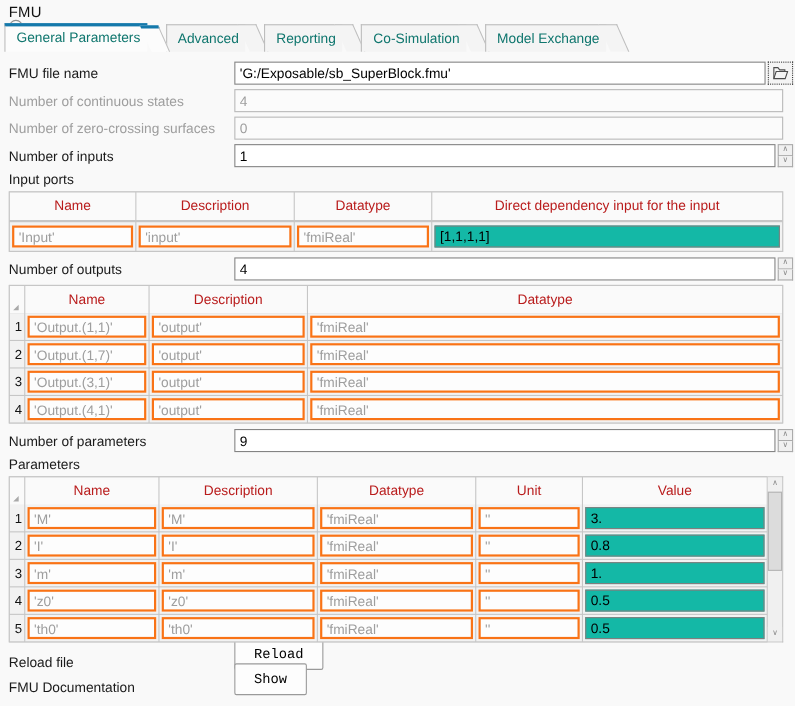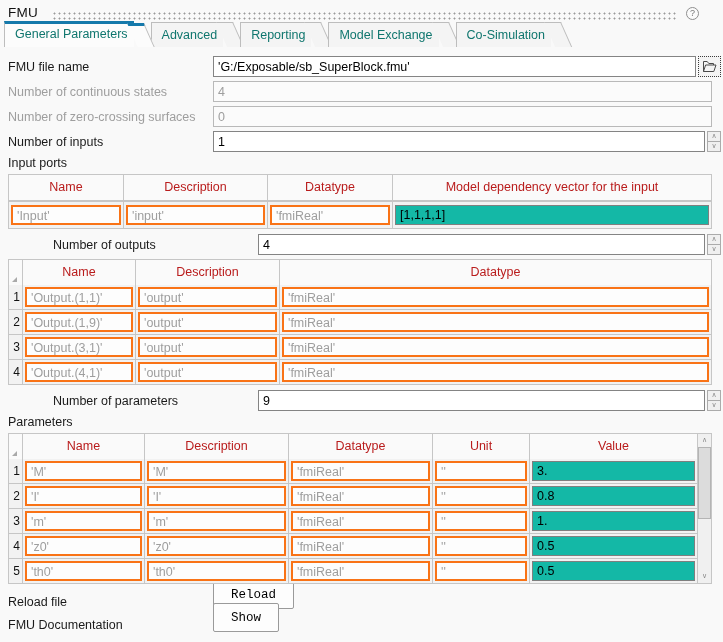--- a/index.html
+++ b/index.html
@@ -4,21 +4,21 @@
 <style>
   * { box-sizing: border-box; margin: 0; padding: 0; }
   html,body { width:723px; height:642px; }
   body {
     font-family: "Liberation Sans", sans-serif;
     background:#f9f9f9; color:#1a1a1a; font-size:12px; overflow:hidden;
   }
   .panel { width:723px; height:642px; background:#f9f9f9; }
 
   
-  .titlebar { display:flex; align-items:flex-end; height:20px; padding:3px 24px 0 8px; }
+  .titlebar { display:flex; align-items:flex-start; height:20px; padding:3px 1px 0 8px;flex-direction:column; }
   .title { font-size:13.5px; color:#111; letter-spacing:.2px; }
   .grip {
     flex:1; height:10px; margin:0 10px 0 14px;
     background-image: radial-gradient(circle, #9a9a9a 0.9px, transparent 1.1px);
     background-size: 5px 5px; background-position: 0 1px;
   }
   .help {
     width:13px; height:13px; border:1px solid #8f8f8f; border-radius:50%;
     color:#777; font-size:9px; line-height:11px; text-align:center; flex:0 0 auto;
     background:#fbfbfb;
@@ -102,39 +102,39 @@
   .sthumb { position:absolute; top:0; left:0; right:0; height:72px; background:#dcdcdc; border:1px solid #b4b4b4; }
 
   
   .actrow { display:flex; align-items:flex-end; height:19px; margin-bottom:4px; }
   .actrow .flabel { width:205px; }
   .btn {
     height:29px; padding:0 17px; border:1px solid #9a9a9a; background:#fdfdfd;
     font-family:Liberation Mono, monospace; font-size:12.5px; color:#000;
     border-radius:2px; cursor:pointer;
   }
-  .mt6 { margin-top:6px; } .mt4 { margin-top:4px; } .mt2 { margin-top:2px;margin-left:45px; }
+  .mt6 { margin-top:6px; } .mt4 { margin-top:4px; } .mt2 { margin-top:2px; }
 </style>
 </head>
 <body>
 
 <div class="panel">
 
   <div class="titlebar">
     <span class="title">FMU</span>
     <div class="grip"></div>
     <div class="help">?</div>
   </div>
 
   <div class="tabs">
     <div class="tab active"><span>General Parameters</span></div>
     <div class="tab"><span>Advanced</span></div>
     <div class="tab"><span>Reporting</span></div>
+    <div class="tab"><span>Co-Simulation</span></div>
     <div class="tab"><span>Model Exchange</span></div>
-    <div class="tab"><span>Co-Simulation</span></div>
   </div>
 
   <div class="content">
 
     <div class="frow overhang">
       <label class="flabel">FMU file name</label>
       <input class="tfield" value="'G:/Exposable/sb_SuperBlock.fmu'" style="">
       <div class="iconbtn">
         <svg width="15" height="13" viewBox="0 0 15 13" fill="none" stroke="#4a4a4a" stroke-width="1">
           <path d="M1.5 11.5 V1.5 H5.2 L6.8 3.5 H11.5 V5"></path>
@@ -160,21 +160,21 @@
         <div class="spbtn">∧</div>
         <div class="spbtn">∨</div>
       </div>
     </div>
 
     <div class="seclabel">Input ports</div>
     <div class="grid input-grid">
       <div class="th">Name</div>
       <div class="th">Description</div>
       <div class="th">Datatype</div>
-      <div class="th">Model dependency vector for the input</div>
+      <div class="th">Direct dependency input for the input</div>
       <div class="td">
           <div class="cellbox">'Input'</div>
         </div>
       <div class="td">
           <div class="cellbox">'input'</div>
         </div>
       <div class="td">
           <div class="cellbox">'fmiReal'</div>
         </div>
       <div class="td">
@@ -205,21 +205,21 @@
         </div>
       <div class="td">
           <div class="cellbox">'output'</div>
         </div>
       <div class="td">
           <div class="cellbox">'fmiReal'</div>
         </div>
 
       <div class="rownum">2</div>
       <div class="td">
-          <div class="cellbox">'Output.(1,9)'</div>
+          <div class="cellbox">'Output.(1,7)'</div>
         </div>
       <div class="td">
           <div class="cellbox">'output'</div>
         </div>
       <div class="td">
           <div class="cellbox">'fmiReal'</div>
         </div>
 
       <div class="rownum">3</div>
       <div class="td">

